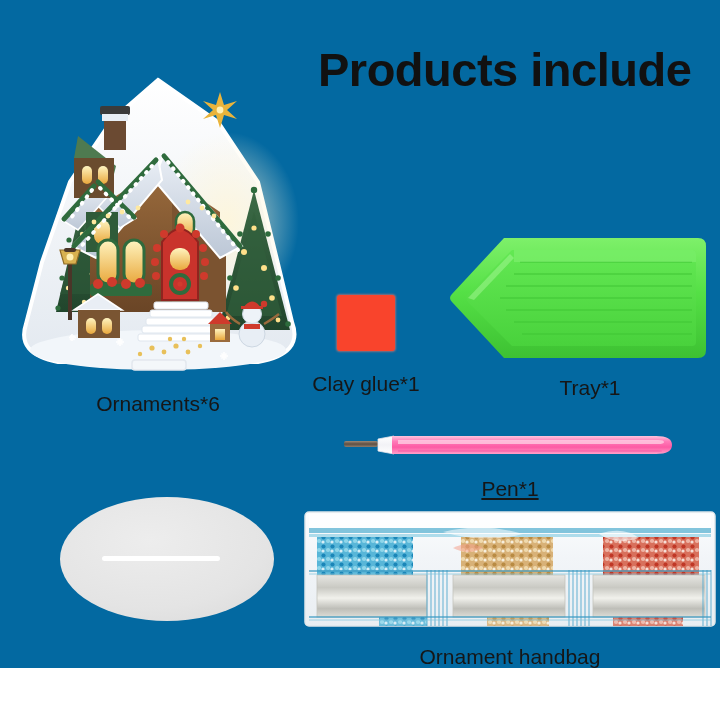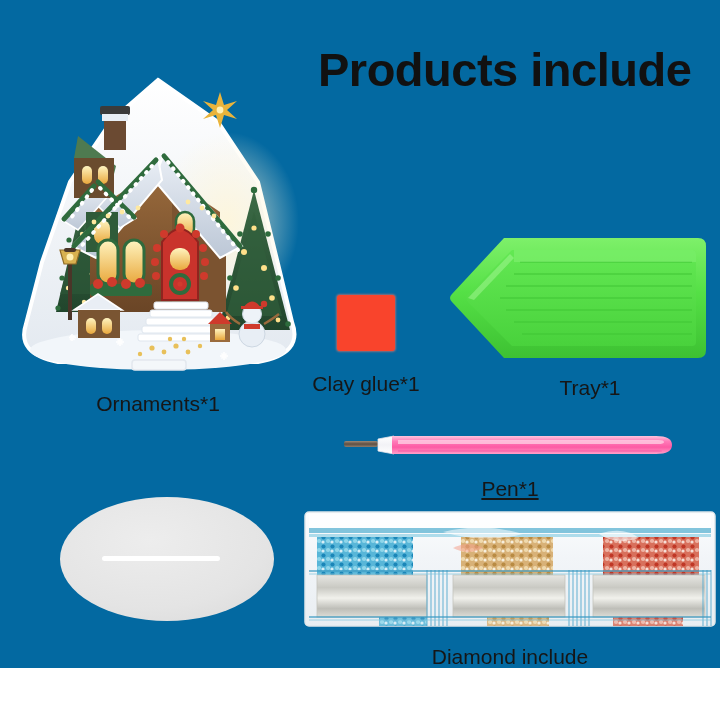--- a/index.html
+++ b/index.html
@@ -320,21 +320,21 @@
         <circle cx="82" cy="160" r="2.4"></circle>
           <circle cx="96" cy="154" r="2.4"></circle>
         <circle cx="110" cy="150" r="2.4"></circle>
           <circle cx="126" cy="146" r="2.4"></circle>
         <circle cx="176" cy="140" r="2.4"></circle>
           <circle cx="190" cy="146" r="2.4"></circle>
         <circle cx="202" cy="154" r="2.4"></circle>
       </g>
     </svg>
   </div>
-  <div class="caption" style="left:18px; top:392px; width:280px;">Ornaments*1</div>
+  <div class="caption" style="left:18px; top:392px; width:280px;">Ornaments*6</div>
 
   <div class="clay-glue"></div>
   <div class="caption" style="left:276px; top:372px; width:180px;">Clay glue*1</div>
 
   <div class="tray-wrap">
     <svg viewBox="0 0 262 140" xmlns="http://www.w3.org/2000/svg">
       <defs>
         <linearGradient id="trayOuter" x1="0" y1="0" x2="0" y2="1">
           <stop offset="0%" stop-color="#7ef06a"></stop>
           <stop offset="45%" stop-color="#55e046"></stop>
@@ -494,15 +494,15 @@
         <path d="M6 66 H408"></path>
           <path d="M6 112 H408"></path>
       </g>
 
       <path d="M6 6 H408 V20 H6 Z" fill="#ffffff" opacity="0.75"></path>
       <path d="M140 24 q40 -10 80 2 q-40 10 -80 -2 Z" fill="#ffffff" opacity="0.55"></path>
       <path d="M296 26 q24 -8 40 4 q-22 8 -40 -4 Z" fill="#ffffff" opacity="0.6"></path>
       <path d="M150 40 q16 -8 30 0 q-14 8 -30 0 Z" fill="#f4a28e" opacity="0.55"></path>
     </svg>
   </div>
-  <div class="caption" style="left:380px; top:645px; width:260px;">Diamond include</div>
+  <div class="caption" style="left:380px; top:645px; width:260px;">Ornament handbag</div>
 
 </div>
 
 </body></html>

